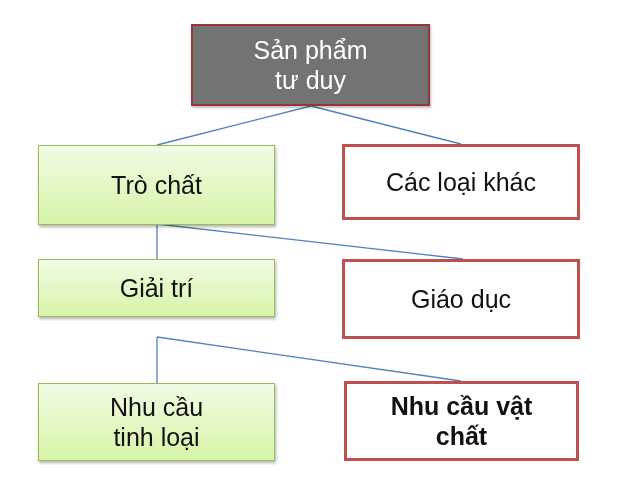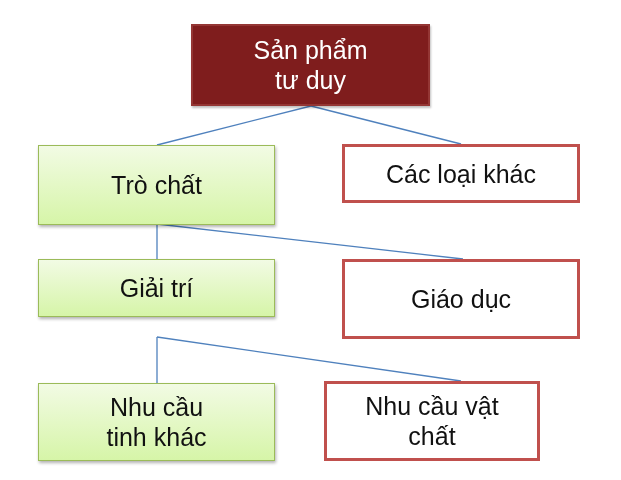--- a/index.html
+++ b/index.html
@@ -3,21 +3,21 @@
   <meta charset="utf-8">
   <style>
     html, body { margin:0; padding:0; background:#ffffff; }
     body { width:621px; height:480px; position:relative; overflow:hidden;
            font-family:"Liberation Sans", sans-serif; }
     #connectors { position:absolute; left:0; top:0; width:621px; height:480px; }
     .node { position:absolute; box-sizing:border-box; display:flex; align-items:center;
             justify-content:center; text-align:center; font-size:25px; line-height:30px;
             color:#111111; }
     .node span { display:block; white-space:pre-line; }
-    .root { background:#7f1d1d; border:2px solid #943634; color:#ffffff;
+    .root { background:#737373; border:2px solid #943634; color:#ffffff;
             box-shadow:1px 2px 2px rgba(0,0,0,0.25); }
     .green { background:linear-gradient(#f2fbe4, #d6f5a8); border:1.5px solid #9bbb59;
              box-shadow:1px 2px 3px rgba(0,0,0,0.3); }
     .red { background:#ffffff; border:3.5px solid #c0504d; }
   </style>
 </head>
 <body>
 
 <svg id="connectors" viewBox="0 0 621 480">
   <g stroke="#4f81bd" stroke-width="1.3" fill="none">
@@ -32,33 +32,33 @@
 
 <div class="node root" style="left:191px; top:24px; width:239px; height:82px;">
   <span>Sản phẩm
 tư duy</span>
 </div>
 
 <div class="node green" style="left:38px; top:145px; width:237px; height:80px;">
   <span>Trò chất</span>
 </div>
 
-<div class="node red" style="left:342px; top:144px; width:238px; height:59px;">
+<div class="node red" style="left:342px; top:144px; width:238px; height:76px;">
   <span>Các loại khác</span>
 </div>
 
 <div class="node green" style="left:38px; top:259px; width:237px; height:58px;">
   <span>Giải trí</span>
 </div>
 
 <div class="node red" style="left:342px; top:259px; width:238px; height:80px;">
   <span>Giáo dục</span>
 </div>
 
 <div class="node green" style="left:38px; top:383px; width:237px; height:78px;">
   <span>Nhu cầu
-tinh khác</span>
+tinh loại</span>
 </div>
 
-<div class="node red" style="left:324px; top:381px; width:216px; height:80px;">
+<div class="node red" style="left:344px; top:381px; width:235px; height:80px;font-weight:bold;">
   <span>Nhu cầu vật
 chất</span>
 </div>
 
 </body></html>

